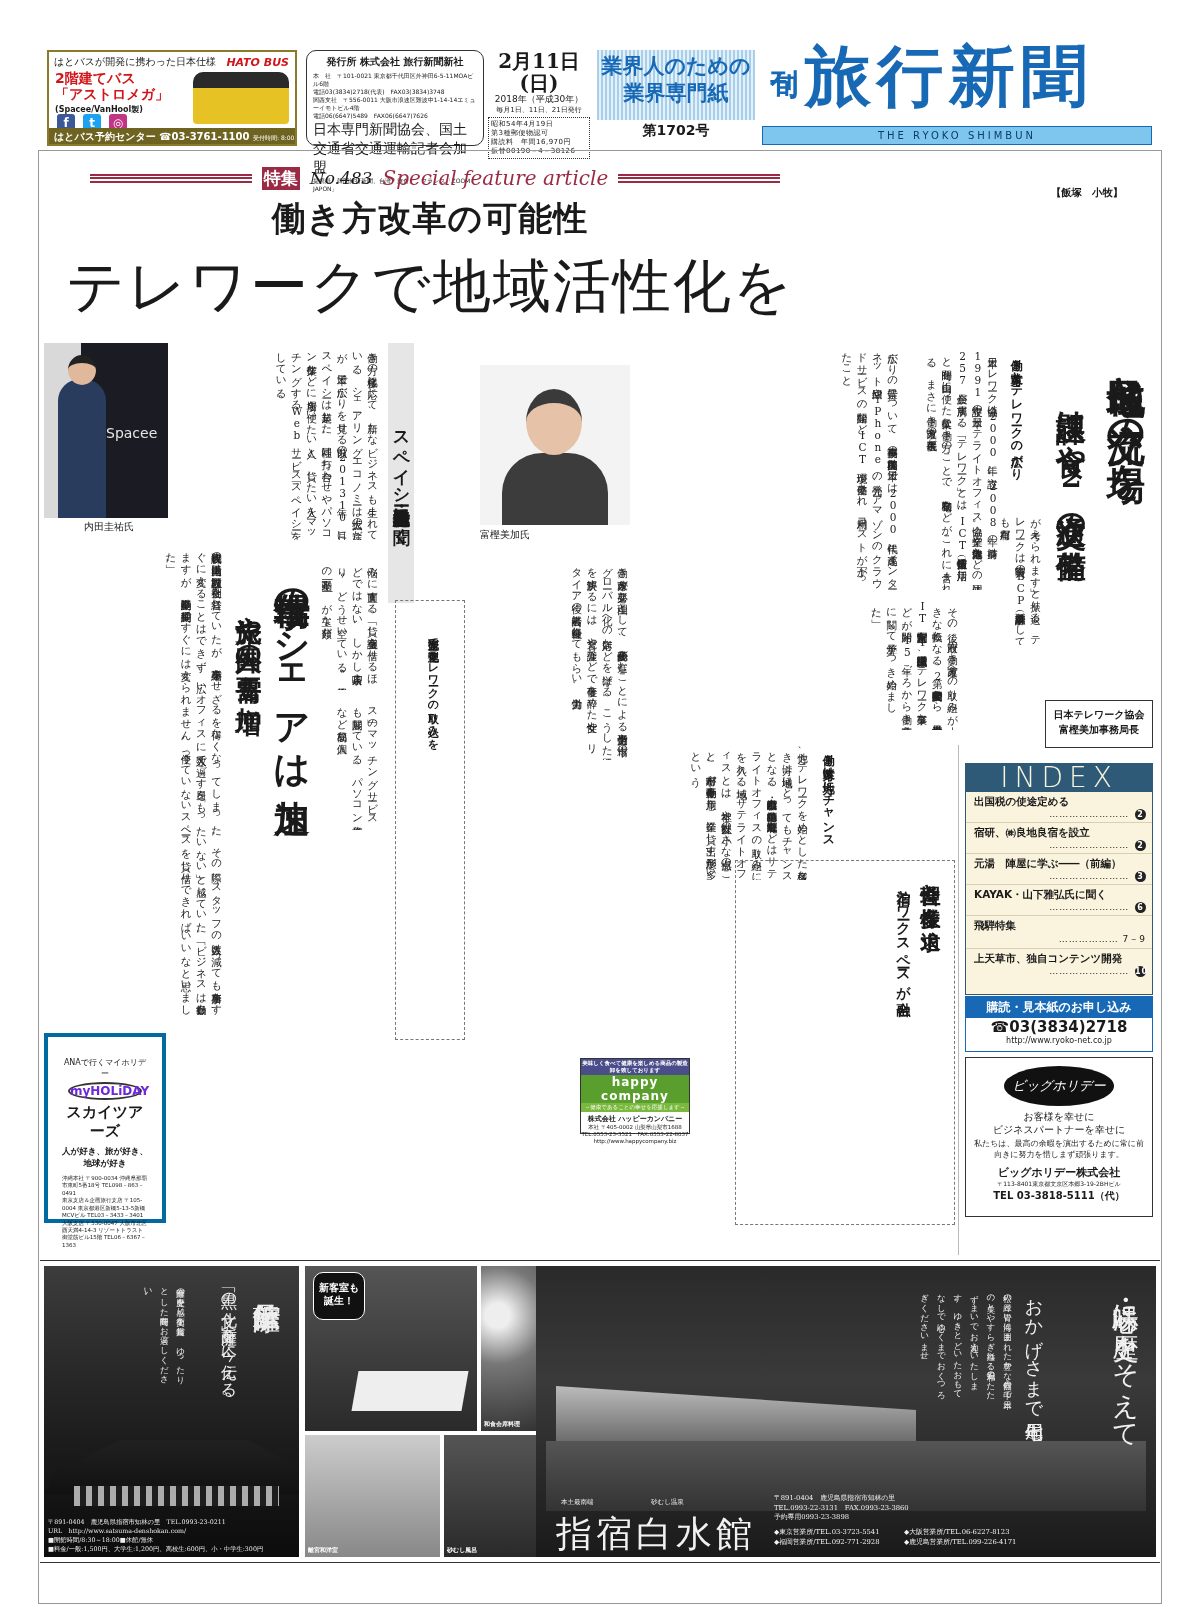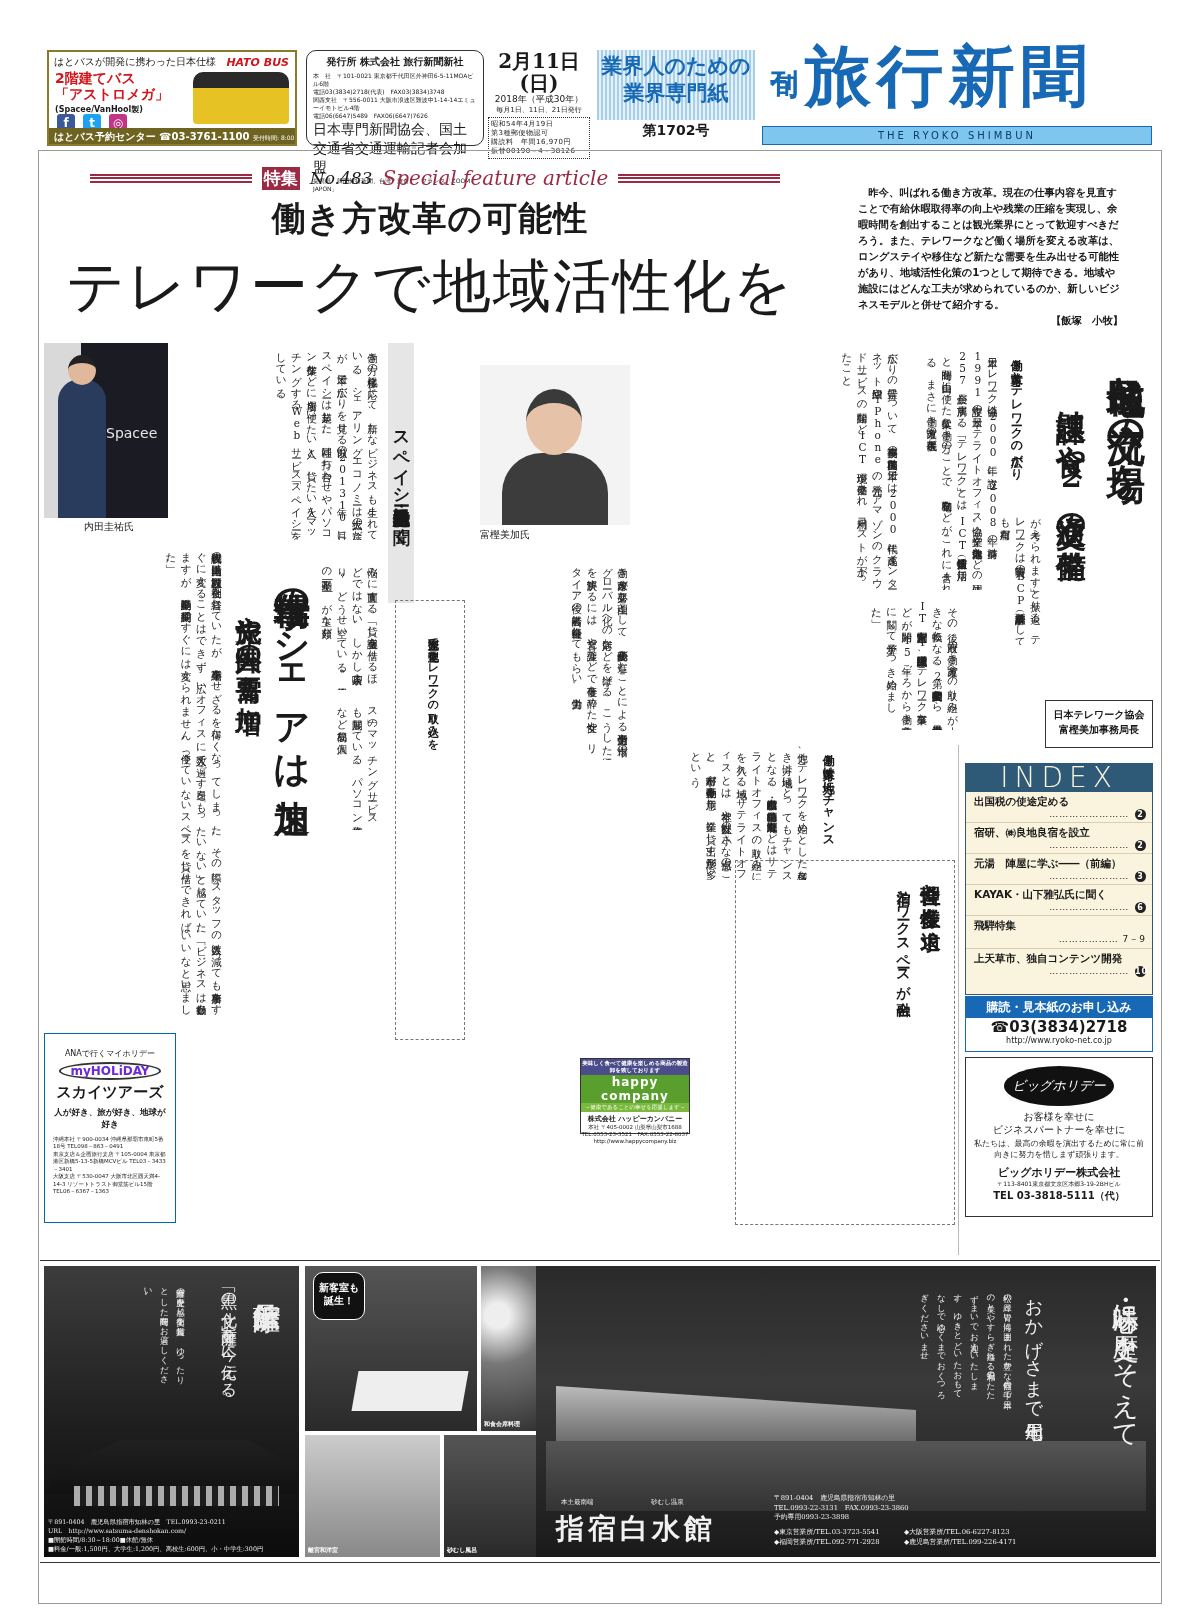--- a/index.html
+++ b/index.html
@@ -94,21 +94,21 @@
   
   #bigholiday-ad { left: 965px; top: 1057px; width: 188px; height: 160px; border: 1px solid #333; text-align: center; padding: 4px; }
   #bigholiday-ad .logo { margin: 4px auto 4px; width: 110px; height: 40px; background: #111; border-radius: 50%; color: #fff; font-size: 13px; font-style: italic; line-height: 40px; }
   #bigholiday-ad .tag1 { font-size: 10px; line-height: 1.3; }
   #bigholiday-ad .tag2 { font-size: 8px; line-height: 1.35; margin-top: 3px; }
   #bigholiday-ad .company { font-size: 11px; font-weight: bold; margin-top: 4px; }
   #bigholiday-ad .addr { font-size: 6px; }
   #bigholiday-ad .tel { font-size: 10px; font-weight: bold; }
 
   
-  #skytours-ad { left: 44px; top: 1033px; width: 132px; height: 190px; border: 1px solid #0369a1; text-align: center; padding: 8px; }
+  #skytours-ad { left: 44px; top: 1033px; width: 122px; height: 190px; border: 4px solid #0369a1; text-align: center; padding: 14px; }
   #skytours-ad .ana { font-size: 8px; margin-top: 6px; }
   #skytours-ad .myh { font-size: 12px; font-weight: 900; color: #6d28d9; border: 2px solid #333; border-radius: 50%; margin: 3px 6px; }
   #skytours-ad .sky { font-size: 15px; font-weight: 900; }
   #skytours-ad .slogan { font-size: 8.5px; font-weight: bold; margin: 5px 0; }
   #skytours-ad .addr { font-size: 5.5px; line-height: 1.35; text-align: left; }
 
   
   #happy-ad { left: 580px; top: 1058px; width: 110px; height: 76px; border: 1px solid #333; font-size: 5.5px; }
   #happy-ad .h1 { background: #4b4d8a; color: #fff; text-align: center; padding: 1px; font-weight: bold; }
   #happy-ad .h2 { background: #5a9e2e; color: #fff; text-align: center; font-size: 12px; font-weight: 900; letter-spacing: 1px; }
@@ -134,21 +134,21 @@
   .photo-cap { position: absolute; left: 3px; bottom: 2px; font-size: 6px; color: #fff; font-weight: bold; }
 
   #hakusui-ad { left: 536px; top: 1266px; width: 620px; height: 291px; background: linear-gradient(#2a2a2a, #3a3a3a 40%, #1a1a1a); color: #f1f1f1; }
   #hakusui-ad .canopy { position: absolute; left: 20px; top: 120px; width: 360px; height: 60px; background: linear-gradient(#bbb, #666); clip-path: polygon(0 0, 100% 40%, 100% 100%, 0 100%); }
   #hakusui-ad .building { position: absolute; left: 10px; top: 175px; width: 600px; height: 70px; background: linear-gradient(#555, #333); }
   #hakusui-ad .catch { position: absolute; right: 14px; top: 20px; font-size: 26px; font-family: "DejaVu Serif", serif; height: 200px; line-height: 1.3; }
   #hakusui-ad .anniv { position: absolute; right: 110px; top: 20px; font-size: 18px; font-family: "DejaVu Serif", serif; height: 210px; }
   #hakusui-ad .body { position: absolute; right: 140px; top: 22px; font-size: 8.5px; height: 110px; line-height: 1.95; font-family: "DejaVu Serif", serif; }
   #hakusui-ad .tag-a { position: absolute; left: 25px; top: 232px; font-size: 6.5px; }
   #hakusui-ad .tag-b { position: absolute; left: 115px; top: 232px; font-size: 6.5px; }
-  #hakusui-ad .name { position: absolute; left: 20px; top: 244px; font-size: 28px; font-weight: bold; font-family: "DejaVu Serif", serif; letter-spacing: 4px; }
+  #hakusui-ad .name { position: absolute; left: 20px; top: 244px; font-size: 36px; font-weight: normal; font-family: "DejaVu Serif", serif; letter-spacing: 4px; }
   #hakusui-ad .info { position: absolute; left: 238px; top: 228px; font-size: 6.8px; line-height: 1.4; font-family: "DejaVu Serif", serif; }
   #hakusui-ad .offices { position: absolute; left: 238px; top: 262px; font-size: 6.8px; line-height: 1.4; font-family: "DejaVu Serif", serif; display: grid; grid-template-columns: 130px 130px; }
 
   .rule-v { width: 1px; background: #bbb; }
   .rule-h { height: 1px; background: #bbb; }
   .dotted-box { border: 1px dashed #777; }
 </style>
 </head>
 <body>
 
@@ -204,21 +204,20 @@
   <div class="stripe"></div>
   <span id="tokushu">特集</span>
   <span id="feature-no">No.483</span>
   <span id="feature-en">Special feature article</span>
   <div class="stripe"></div>
 </div>
 <div id="subhead" class="abs">働き方改革の可能性</div>
 <div id="headline" class="abs">テレワークで地域活性化を</div>
 
 <div id="lead" class="abs">
-  <span>昨今、叫ばれる働き方改革。現在の仕事内容を見直すことで有給休暇取得率の向上や残業の圧縮を実現し、余暇時間を創出することは観光業界にとって歓迎すべきだろう。また、テレワークなど働く場所を変える改革は、ロングステイや移住など新たな需要を生み出せる可能性があり、地域活性化策の1つとして期待できる。地域や施設にはどんな工夫が求められているのか、新しいビジネスモデルと併せて紹介する。</span>
   <span id="lead-byline">【飯塚　小牧】</span>
 </div>
 
 <div id="right-head1" class="abs vt">地域住民と交流の場を</div>
 <div id="right-head2" class="abs vt">課題は食や2次交通の整備</div>
 <div id="source-box" class="abs">
   <div>日本テレワーク協会</div>
   <div>富樫美加事務局長</div>
 </div>
 

